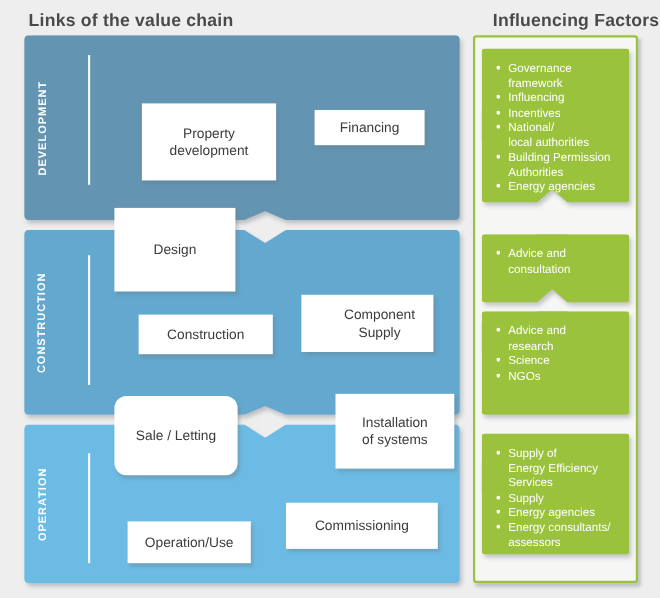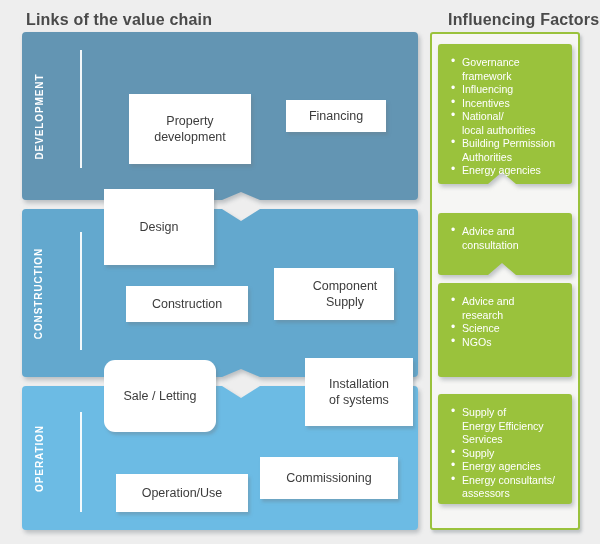--- a/index.html
+++ b/index.html
@@ -105,21 +105,21 @@
     padding: 2px 6px;
   }
 
   #box-property-development { left: 107px; top: 62px;  width: 122px; height: 70px; }
   #box-financing            { left: 264px; top: 68px;  width: 100px; height: 32px; }
   #box-design               { left: 82px;  top: 157px; width: 110px; height: 76px; }
   #box-construction         { left: 104px; top: 254px; width: 122px; height: 36px; }
   #box-component-supply     { left: 252px; top: 236px; width: 120px; height: 52px; }
   #box-sale-letting         { left: 82px;  top: 328px; width: 112px; height: 72px; border-radius: 11px; }
   #box-installation         { left: 283px; top: 326px; width: 108px; height: 68px; }
-  #box-operation-use        { left: 94px;  top: 442px; width: 132px; height: 38px; }
+  #box-operation-use        { left: 94px;  top: 442px; width: 112px; height: 38px; }
   #box-commissioning        { left: 238px; top: 425px; width: 138px; height: 42px; }
 
   
   #factors-frame {
     position: absolute;
     left: 430px;
     top: 32px;
     width: 150px;
     height: 498px;
     background: #f6f6f4;

